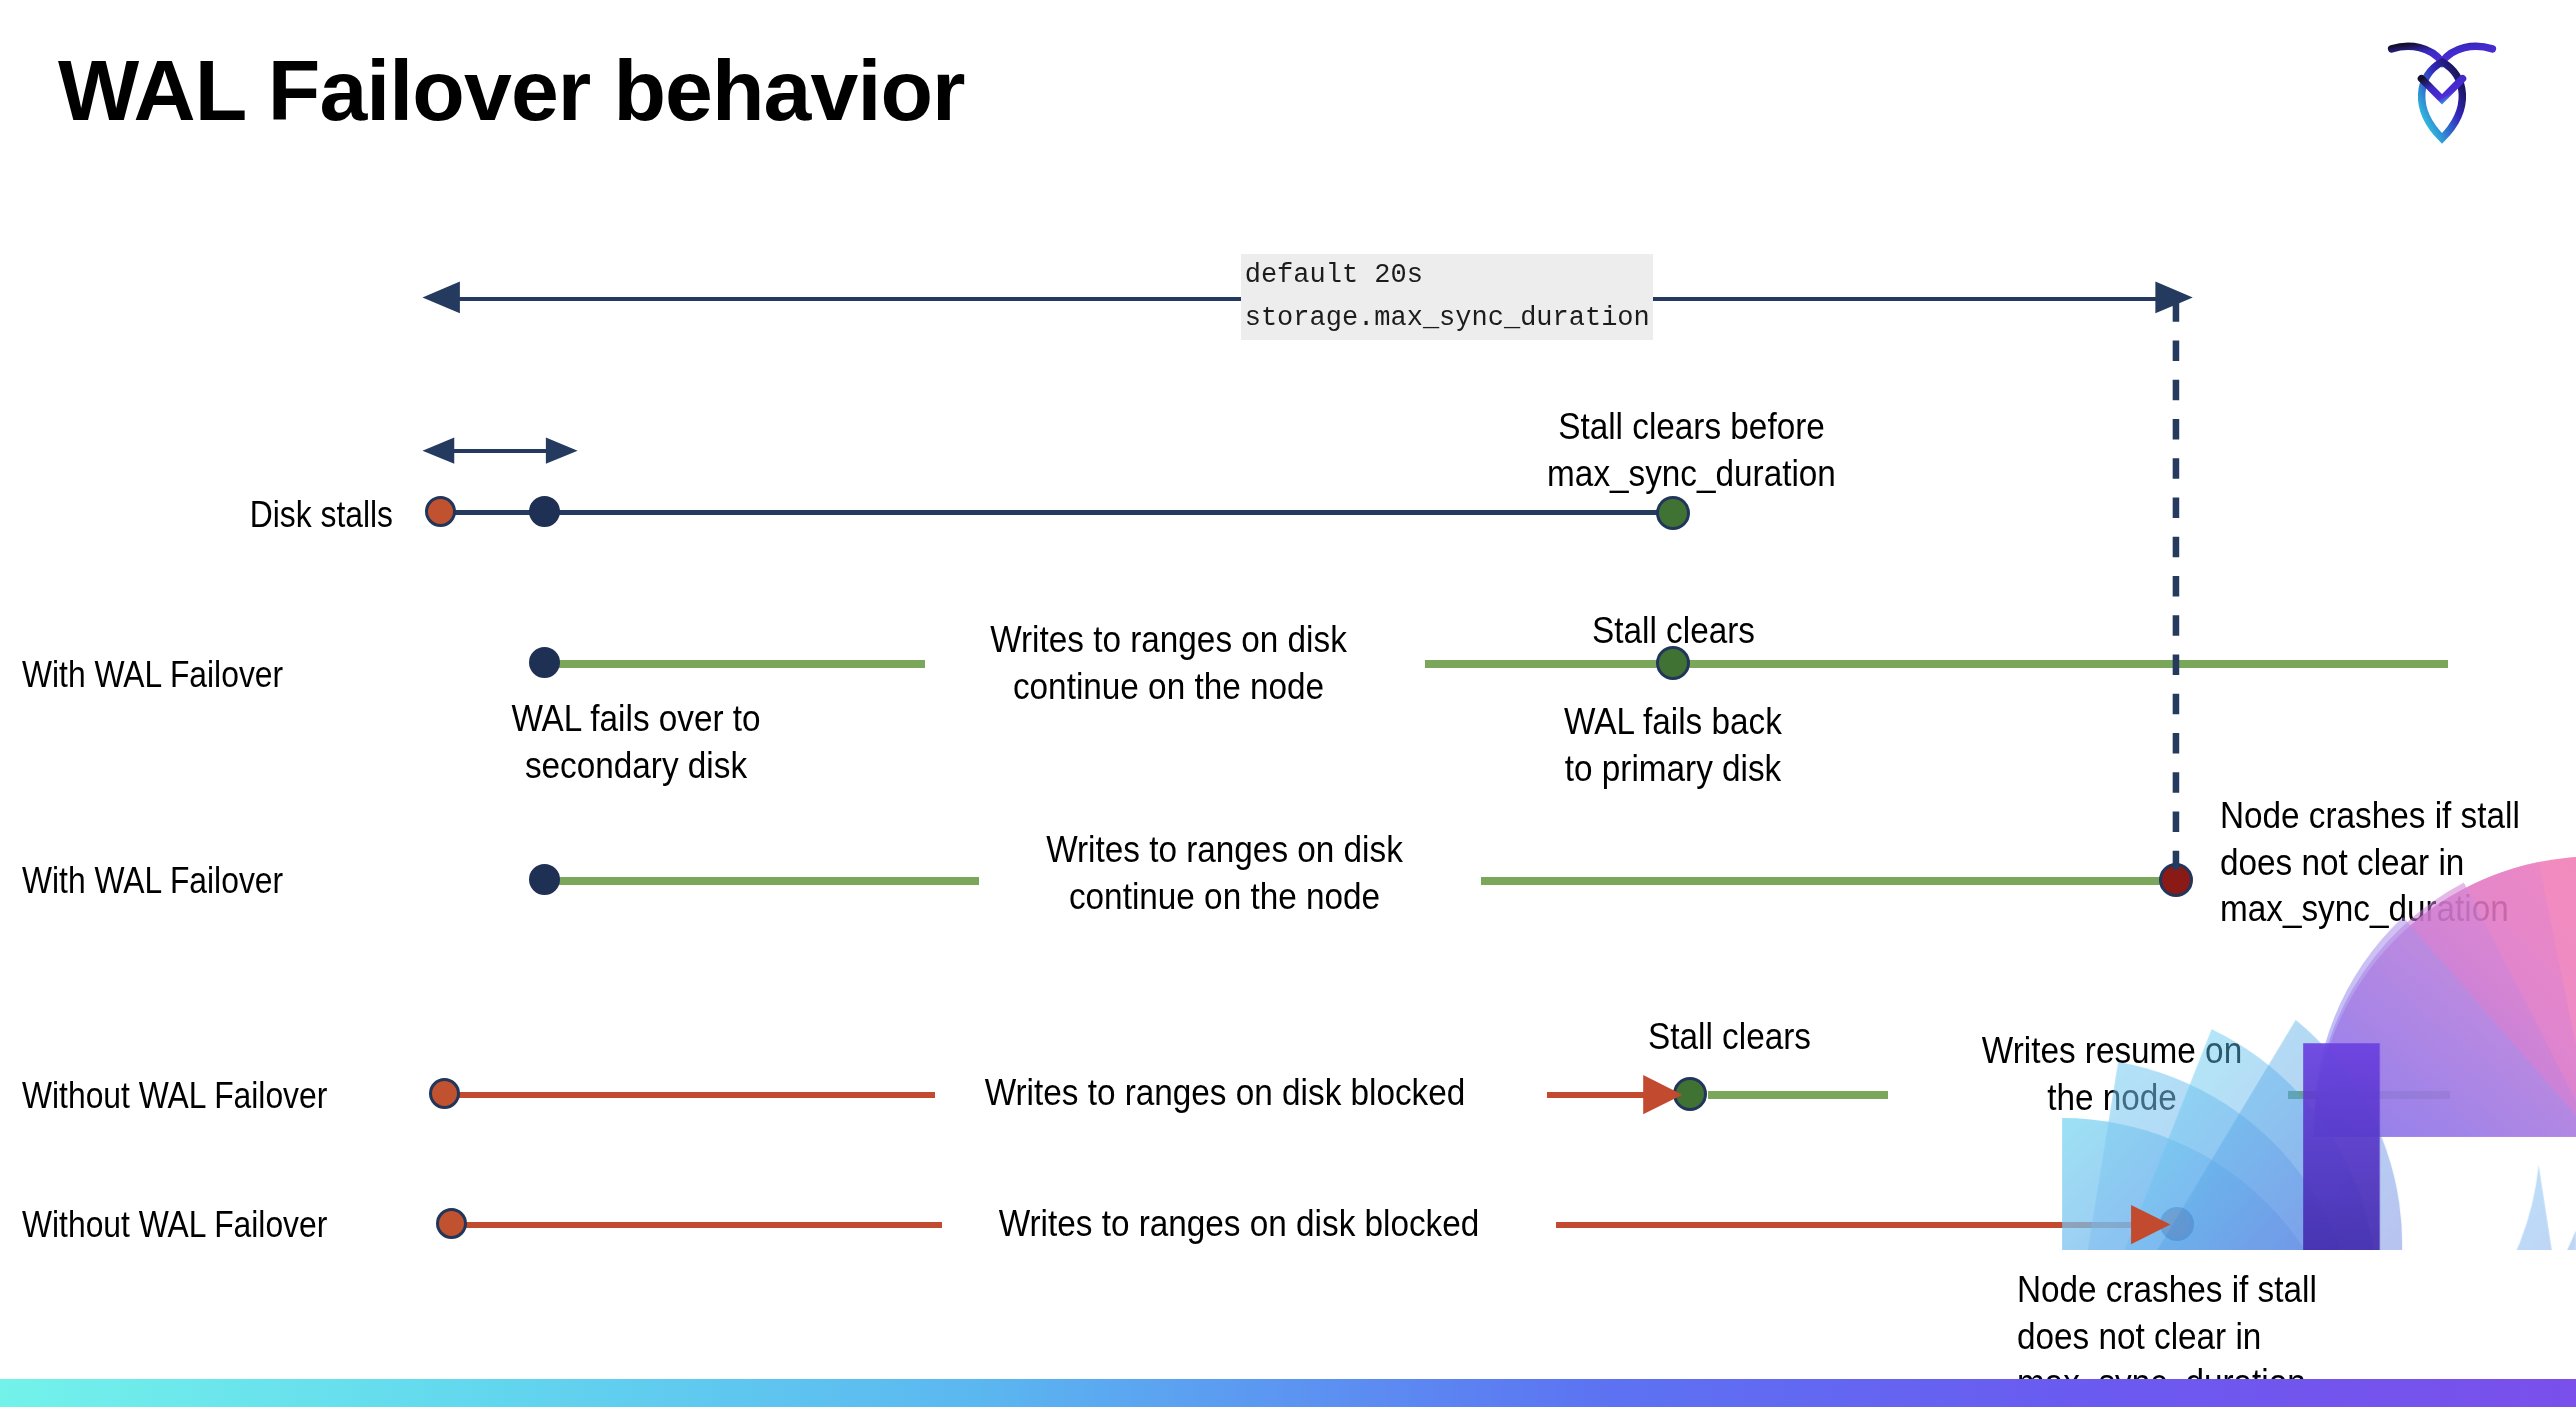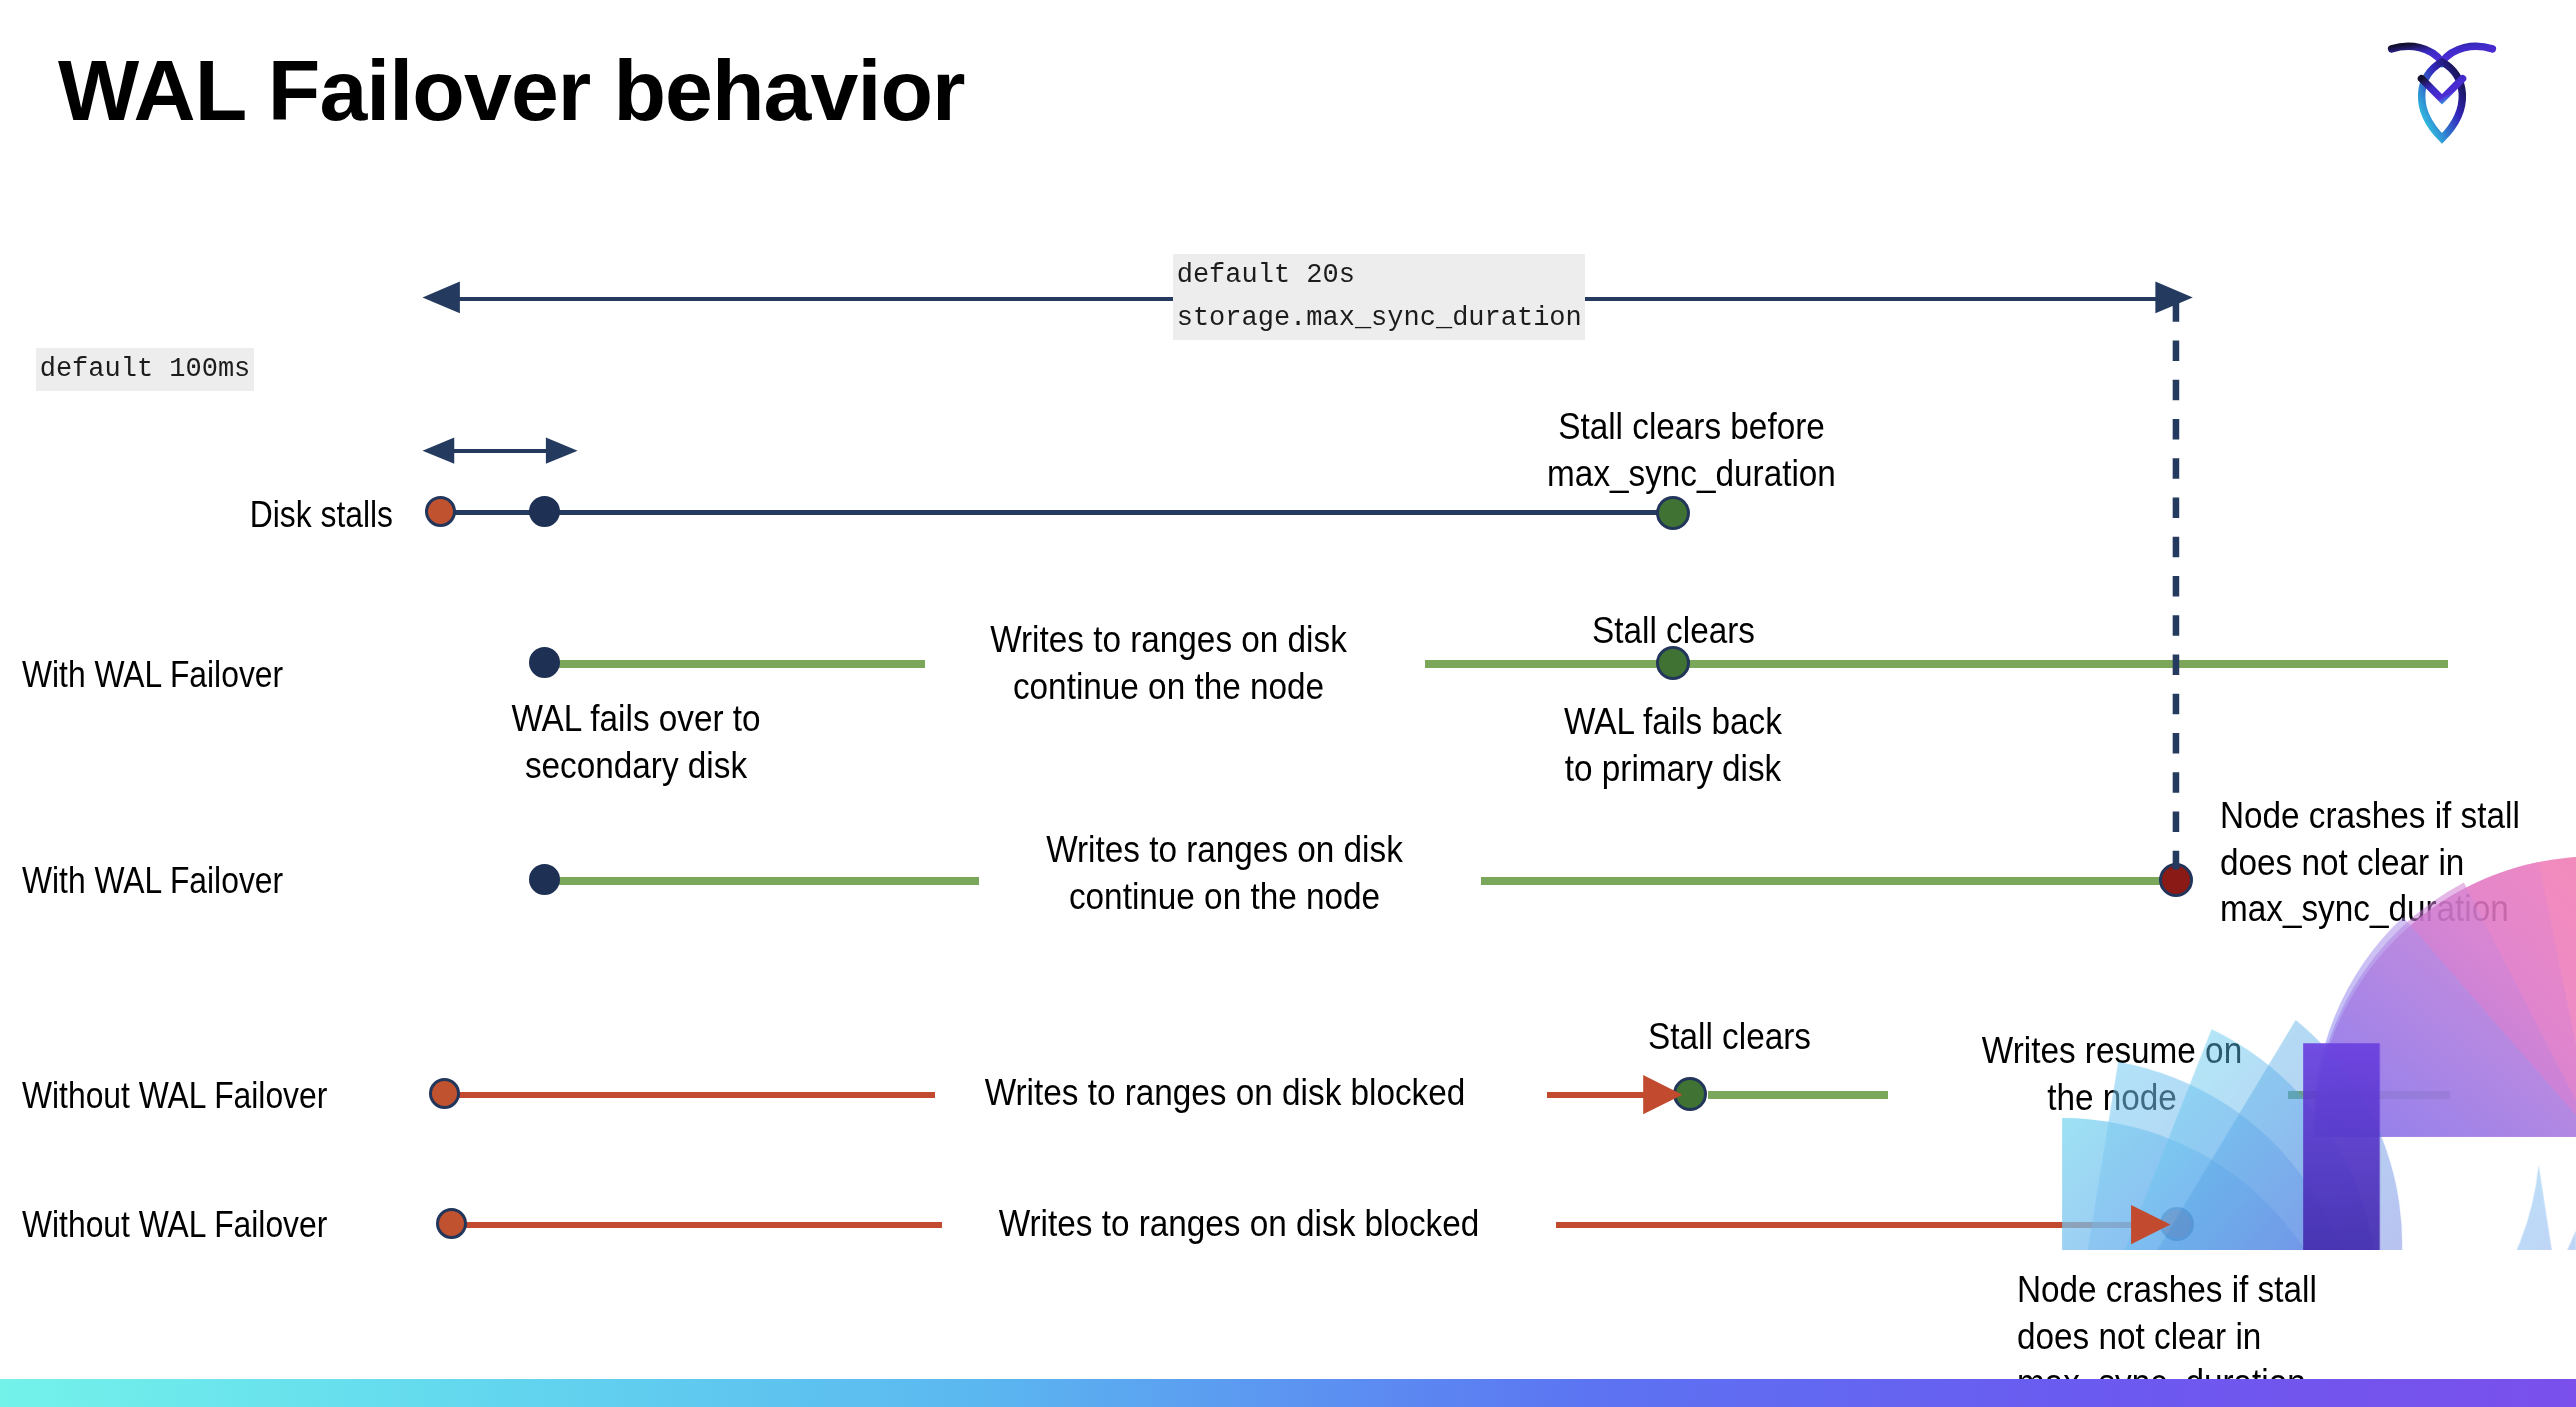--- a/index.html
+++ b/index.html
@@ -185,27 +185,26 @@
       </defs>
       <path d="M6,22 C26,16 48,20 60,36 C72,20 94,16 114,22" fill="none" stroke="url(#lg1)" stroke-width="8" stroke-linecap="round"></path>
       <path d="M60,36 C86,50 92,86 60,118 C28,86 34,50 60,36 Z" fill="none" stroke="url(#lg2)" stroke-width="8"></path>
       <path d="M38,54 L60,76 L82,54" fill="none" stroke="url(#lg1)" stroke-width="8" stroke-linecap="round"></path>
       <path d="M60,76 L60,118" fill="none" stroke="url(#lg2)" stroke-width="8" stroke-linecap="round"></path>
     </svg>
   </div>
 
   <div class="seg thin-navy" style="left:439px; top:297px; width:1737px;"></div>
 
-  <div class="code-note" style="left:1140px; top:254px;padding-left:33px;">
+  <div class="code-note" style="left:1208px; top:254px;padding-left:33px;">
     <span class="ln">default 20s</span>
     <span class="ln">storage.max_sync_duration</span>
   </div>
 
   <div class="code-note" style="left:36px; top:348px;">
-    <span class="ln">default 100ms</span>
   </div>
 
   <div class="seg thin-navy" style="left:437px; top:449px; width:125px;"></div>
 
   <div class="row-label right-anchor" style="left:0px; top:494px; width:393px; text-align:right; transform-origin:right center;">Disk stalls</div>
 
   <div class="seg navy" style="left:439px; top:510px; width:1234px;"></div>
 
   <div class="dot orange" style="left:425px; top:496px; width:31px; height:31px;"></div>
 

